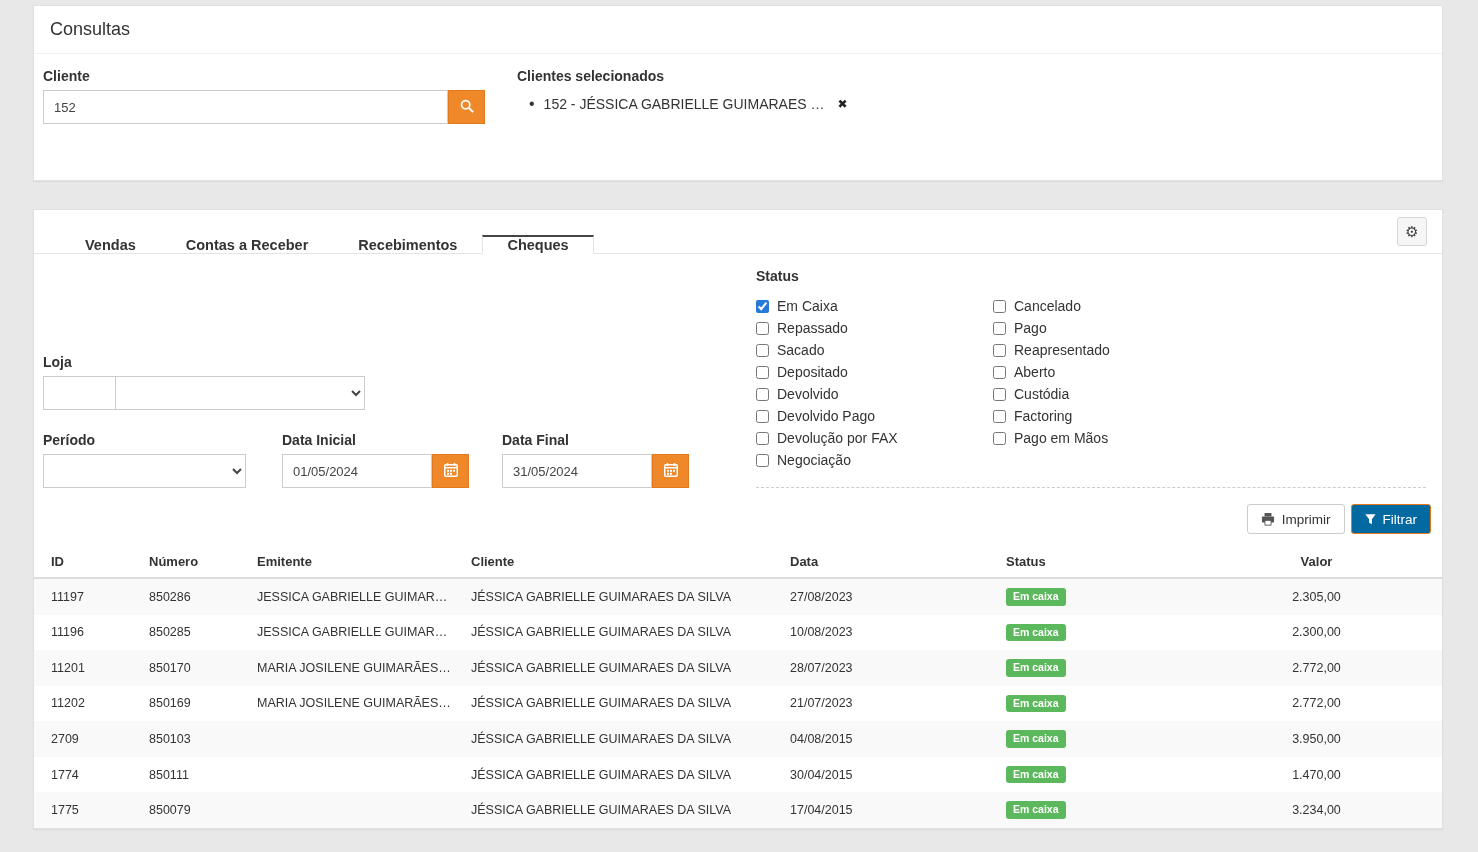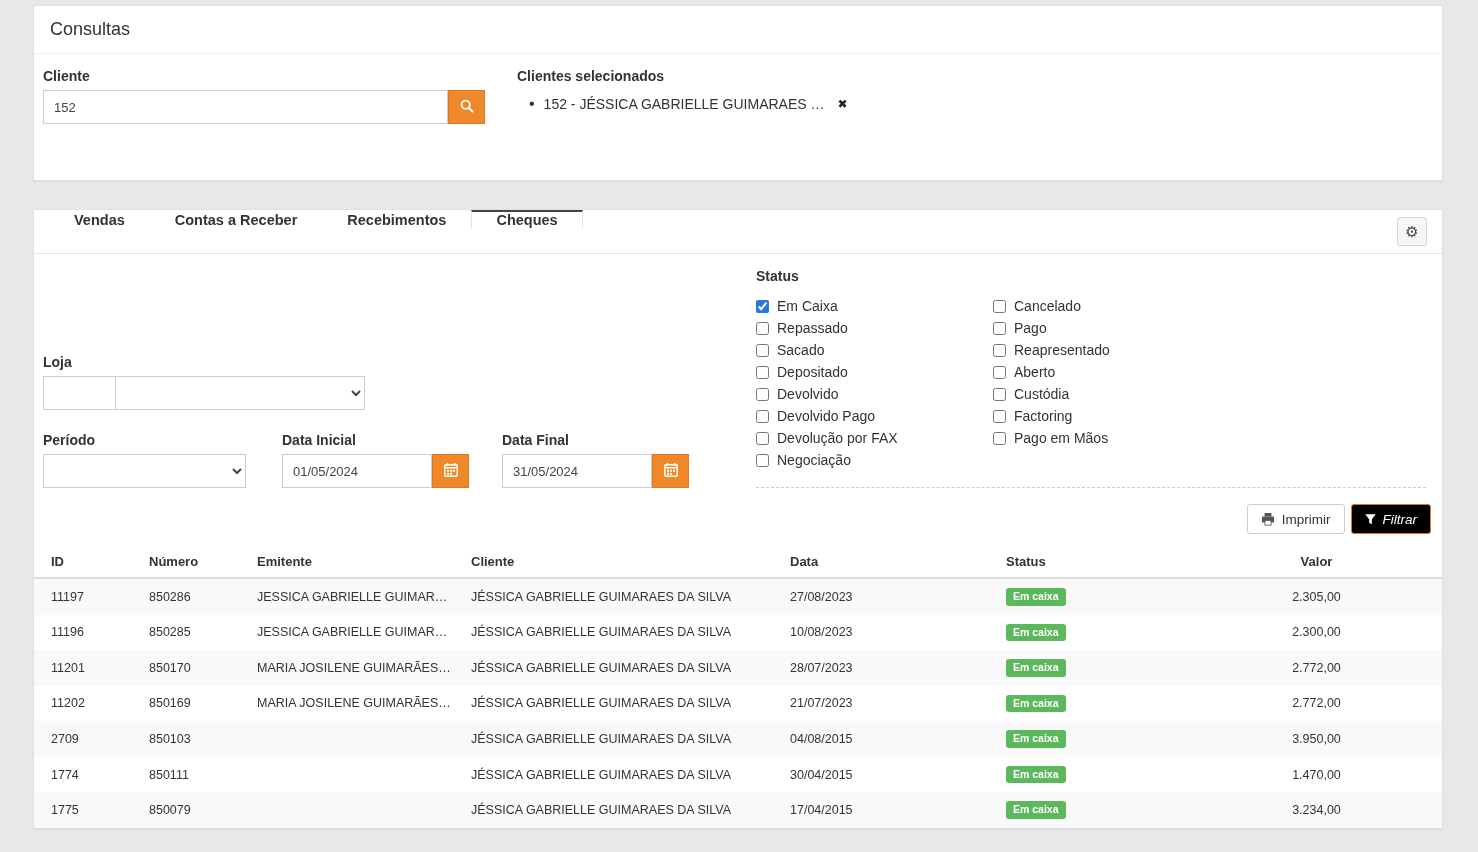--- a/index.html
+++ b/index.html
@@ -29,21 +29,21 @@
     width: 37px; height: 34px; display: flex; align-items: center; justify-content: center;
     background: #ef8829; border: 1px solid #e2791c; cursor: pointer; padding: 0;
   }
   .selected-block { margin-left: 32px; }
   .selected-block .field-label { margin-bottom: 12px; }
   .selected-item { display: flex; align-items: center; font-size: 14px; padding-left: 12px; color: #333; }
   .bullet { margin-right: 9px; font-size: 16px; line-height: 1; }
   .remove-x { margin-left: 13px; font-size: 12px; cursor: pointer; color: #222; }
 
   
-  .tab-bar { position: relative; display: flex; align-items: flex-start; height: 44px; border-bottom: 1px solid #e4e4e4; padding-left: 15px; }
+  .tab-bar { position: relative; display: flex; align-items: flex-end; height: 44px; border-bottom: 1px solid #e4e4e4; padding-left: 26px; }
   .tabs { display: flex; }
   .tab {
     display: flex; align-items: center; padding: 0 24px; font-size: 14.5px; font-weight: 600;
     color: #333; cursor: pointer; border: 1px solid transparent; margin-bottom: -1px;
   }
   .tab.active {
     background: #fff; border: 1px solid #e4e4e4; border-bottom: 1px solid #fff;
     border-top: 2px solid #454545;
   }
   .gear-btn {
@@ -76,21 +76,21 @@
   .check-item { display: flex; align-items: center; height: 22px; font-size: 14px; cursor: pointer; color: #333; }
   .check-item input[type="checkbox"] { width: 13px; height: 13px; margin: 0 8px 0 0; accent-color: #2779d8; cursor: pointer; }
 
   
   .actions-row { display: flex; justify-content: flex-end; gap: 6px; padding: 16px 11px 0 0; align-items: flex-end; }
   .btn {
     display: inline-flex; align-items: center; gap: 7px; height: 30px; padding: 0 13px;
     font-size: 13.5px; border-radius: 3px; cursor: pointer; font-family: inherit;
   }
   .btn-light { background: #fff; border: 1px solid #ccc; color: #333; }
-  .btn-filter { background: #000000; border: 1px solid #e2791c; color: #fff; font-style: italic; }
+  .btn-filter { background: #0369a1; border: 1px solid #e2791c; color: #fff; }
   .btn .icon { display: inline-flex; }
 
   
   .table-wrap { padding-top: 12px; }
   table.cheques-table { width: 100%; border-collapse: collapse; table-layout: fixed; }
   .cheques-table th {
     text-align: left; padding: 8px 10px; font-size: 13px; font-weight: 700;
     border-bottom: 2px solid #ddd; color: #333; overflow: hidden; white-space: nowrap;
   }
   .cheques-table th:first-child, .cheques-table td:first-child { padding-left: 17px; }

